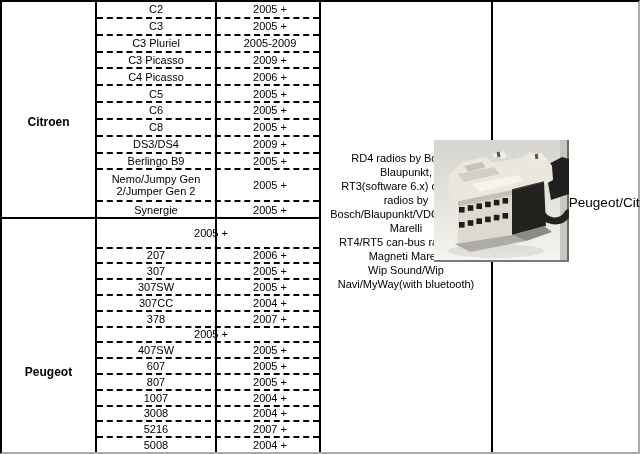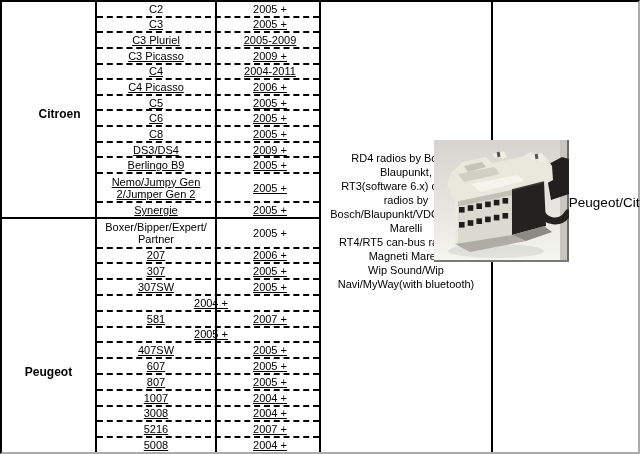--- a/index.html
+++ b/index.html
@@ -16,29 +16,29 @@
   }
   .vline { position:absolute; top:0; bottom:0; width:2px; background:#000; }
   .v1 { left:93px; }  .v2 { left:213px; }  .v3 { left:317px; }  .v4 { left:489px; }
   .section-divider { position:absolute; left:0; top:215px; width:319px; height:2px; background:#000; }
 
   .brand {
     position:absolute; left:0; width:93px;
     display:flex; align-items:center; justify-content:center;
     font-weight:bold; font-size:12px;
   }
-  .brand-citroen { top:4px; height:215px;margin-left:11px; }
+  .brand-citroen { top:12px; height:215px; }
   .brand-peugeot { top:217px; height:233px;margin-top:36px; }
 
   .rows { position:absolute; left:95px; width:222px; display:flex; flex-direction:column; }
   .rows-citroen { top:0; height:215px; }
   .rows-peugeot { top:217px; height:233px; }
   .row { flex:1 1 0; min-height:0; display:flex; }
   .row.tall { flex:2 1 0; }
-  .row + .row { border-top:2px dashed #000;text-decoration:underline; }
+  .row + .row { border-top:2px dashed #000; }
   .cell {
     display:flex; align-items:center; justify-content:center;
     text-align:center; font-size:11px; line-height:12px; white-space:pre-line;
   }
   .cell.model { width:118px; }
   .cell.year  { flex:1;margin-left:6px; }
 
   .desc-cell {
     position:absolute; left:319px; top:0; width:170px; height:450px;
     display:flex; align-items:center; justify-content:center;
@@ -80,24 +80,20 @@
       </div>
       <div class="row">
         <div class="cell model">C3 Pluriel</div>
         <div class="cell year">2005-2009</div>
       </div>
       <div class="row">
         <div class="cell model">C3 Picasso</div>
         <div class="cell year">2009 +</div>
       </div>
       <div class="row">
-        <div class="cell model">C4</div>
-        <div class="cell year">2004-2011</div>
-      </div>
-      <div class="row">
         <div class="cell model">C4 Picasso</div>
         <div class="cell year">2006 +</div>
       </div>
       <div class="row">
         <div class="cell model">C5</div>
         <div class="cell year">2005 +</div>
       </div>
       <div class="row">
         <div class="cell model">C6</div>
         <div class="cell year">2005 +</div>
@@ -119,41 +115,40 @@
 2/Jumper Gen 2</div>
         <div class="cell year">2005 +</div>
       </div>
       <div class="row">
         <div class="cell model">Synergie</div>
         <div class="cell year">2005 +</div>
       </div>
     </div>
   <div class="rows rows-peugeot">
       <div class="row tall">
-        <div class="cell model">Boxer/Bipper/Expert/
-Partner</div>
         <div class="cell year">2005 +</div>
       </div>
       <div class="row">
         <div class="cell model">207</div>
         <div class="cell year">2006 +</div>
       </div>
       <div class="row">
         <div class="cell model">307</div>
         <div class="cell year">2005 +</div>
       </div>
       <div class="row">
         <div class="cell model">307SW</div>
         <div class="cell year">2005 +</div>
       </div>
       <div class="row">
-        <div class="cell year">2004 +</div>
-      </div>
-      <div class="row">
-        <div class="cell model">581</div>
+        <div class="cell model">307CC</div>
+        <div class="cell year">2004 +</div>
+      </div>
+      <div class="row">
+        <div class="cell model">378</div>
         <div class="cell year">2007 +</div>
       </div>
       <div class="row">
         <div class="cell year">2005 +</div>
       </div>
       <div class="row">
         <div class="cell model">407SW</div>
         <div class="cell year">2005 +</div>
       </div>
       <div class="row">

